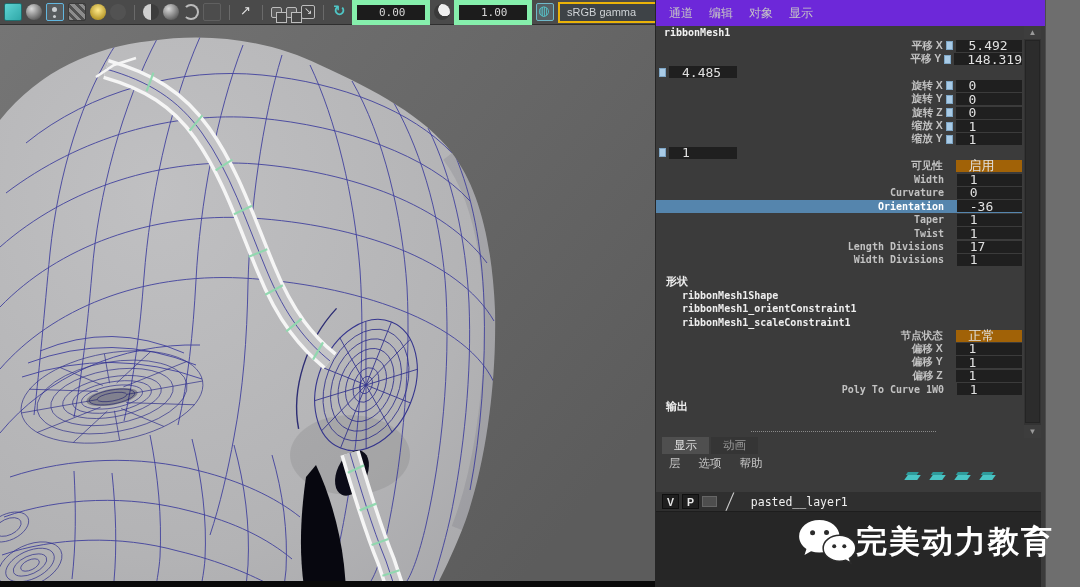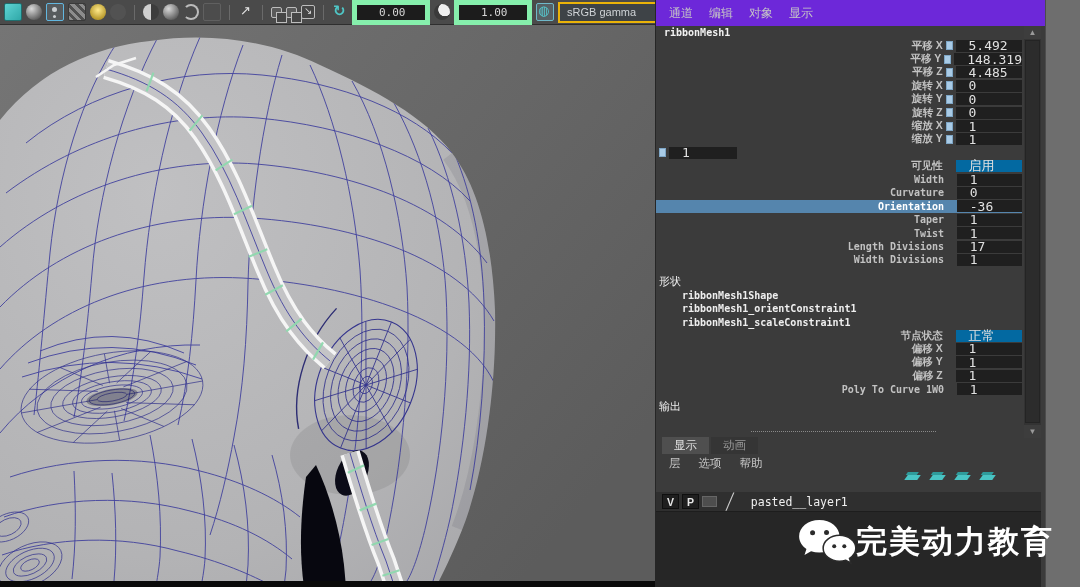--- a/index.html
+++ b/index.html
@@ -65,23 +65,23 @@
   .cb-row{height:13.4px;display:flex;align-items:center;position:relative;}
   .cb-row.sel{background:#5585ad;}
   .cb-label{width:295px;text-align:right;color:#c2c2c2;font-size:10.5px;white-space:pre;font-weight:bold;}
   .cb-row.sel .cb-label{color:#fff;}
   .cb-label.mono{font-family:"DejaVu Sans Mono",monospace;font-size:10px;margin-left:8px;}
   .cb-ind{width:7px;height:9px;margin-left:3px;}
   .cb-ind.on{background:#a9cbe6;border:1px solid #7ea6c6;box-sizing:border-box;}
   .cb-val{margin-left:3px;width:55px;height:12px;font-size:13px;color:#e0e0e0;
           font-family:"DejaVu Sans Mono",monospace;padding-left:13px;display:flex;align-items:center;}
   .cb-val.num{background:#1f1f1f;}
-  .cb-val.enum{background:#0369a1;text-align:center;}
-  .cb-sec{height:14px;display:flex;align-items:center;color:#ededed;font-weight:normal;
-          font-size:11px;padding-left:3px;}
+  .cb-val.enum{background:#a16207;text-align:center;}
+  .cb-sec{height:14px;display:flex;align-items:center;color:#ededed;font-weight:bold;
+          font-size:11px;padding-left:10px;}
   .cb-node{height:13.4px;display:flex;align-items:center;color:#efefef;font-weight:bold;
            font-size:10px;font-family:"DejaVu Sans Mono",monospace;padding-left:26px;}
   .gap8{height:8px;} .gap4{height:4px;}
 
   
   #cb-scroll{left:368px;top:26px;width:17px;height:412px;background:#333;}
   #cb-scroll .sb-arrow{position:absolute;left:0;width:17px;height:13px;color:#9a9a9a;font-size:8px;
        display:flex;align-items:center;justify-content:center;background:#3d3d3d;}
   #sb-up{top:0;} #sb-down{bottom:0;}
   #sb-thumb{position:absolute;left:1px;top:14px;width:15px;height:383px;background:#2c2c2c;border:1px solid #242424;box-sizing:border-box;}
@@ -346,21 +346,20 @@
         <span class="cb-label">平移 X</span>
         <span class="cb-ind on"></span>
         <span class="cb-val num">5.492</span>
       </div>
       <div class="cb-row">
         <span class="cb-label">平移 Y</span>
         <span class="cb-ind on"></span>
         <span class="cb-val num">148.319</span>
       </div>
       <div class="cb-row">
-        <span class="cb-label">平移 Z</span>
         <span class="cb-ind on"></span>
         <span class="cb-val num">4.485</span>
       </div>
       <div class="cb-row">
         <span class="cb-label">旋转 X</span>
         <span class="cb-ind on"></span>
         <span class="cb-val num">0</span>
       </div>
       <div class="cb-row">
         <span class="cb-label">旋转 Y</span>

